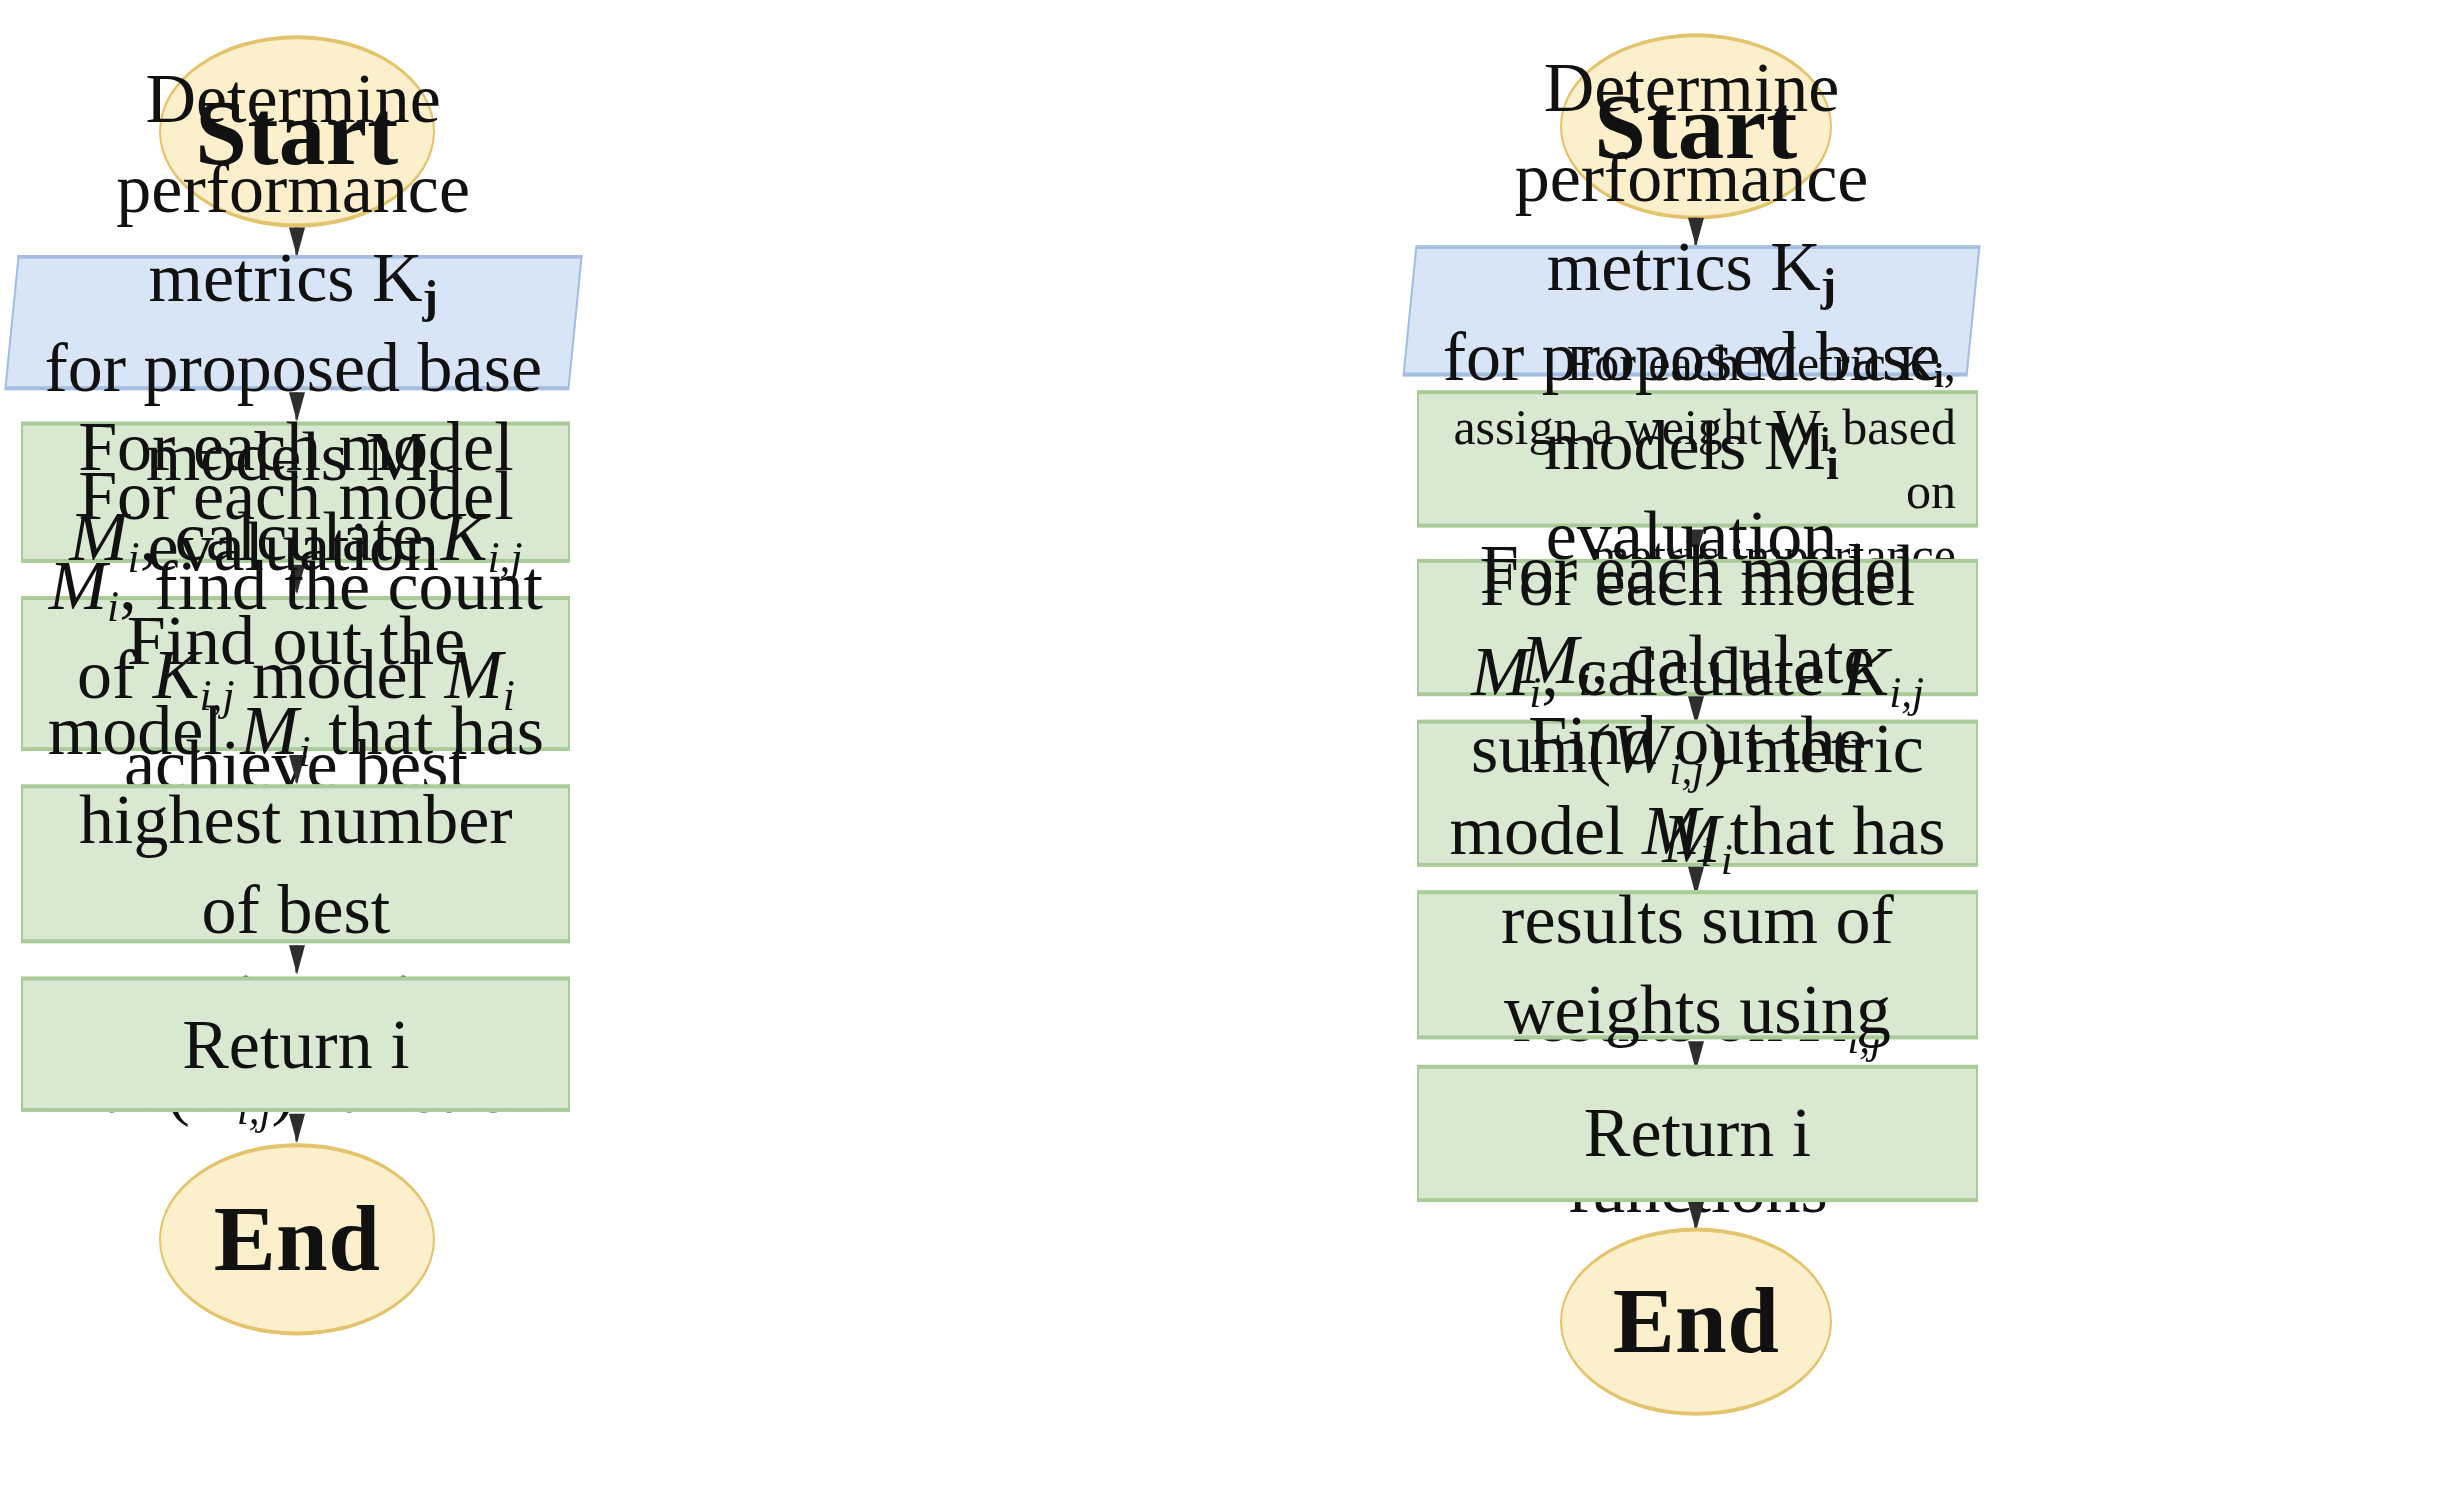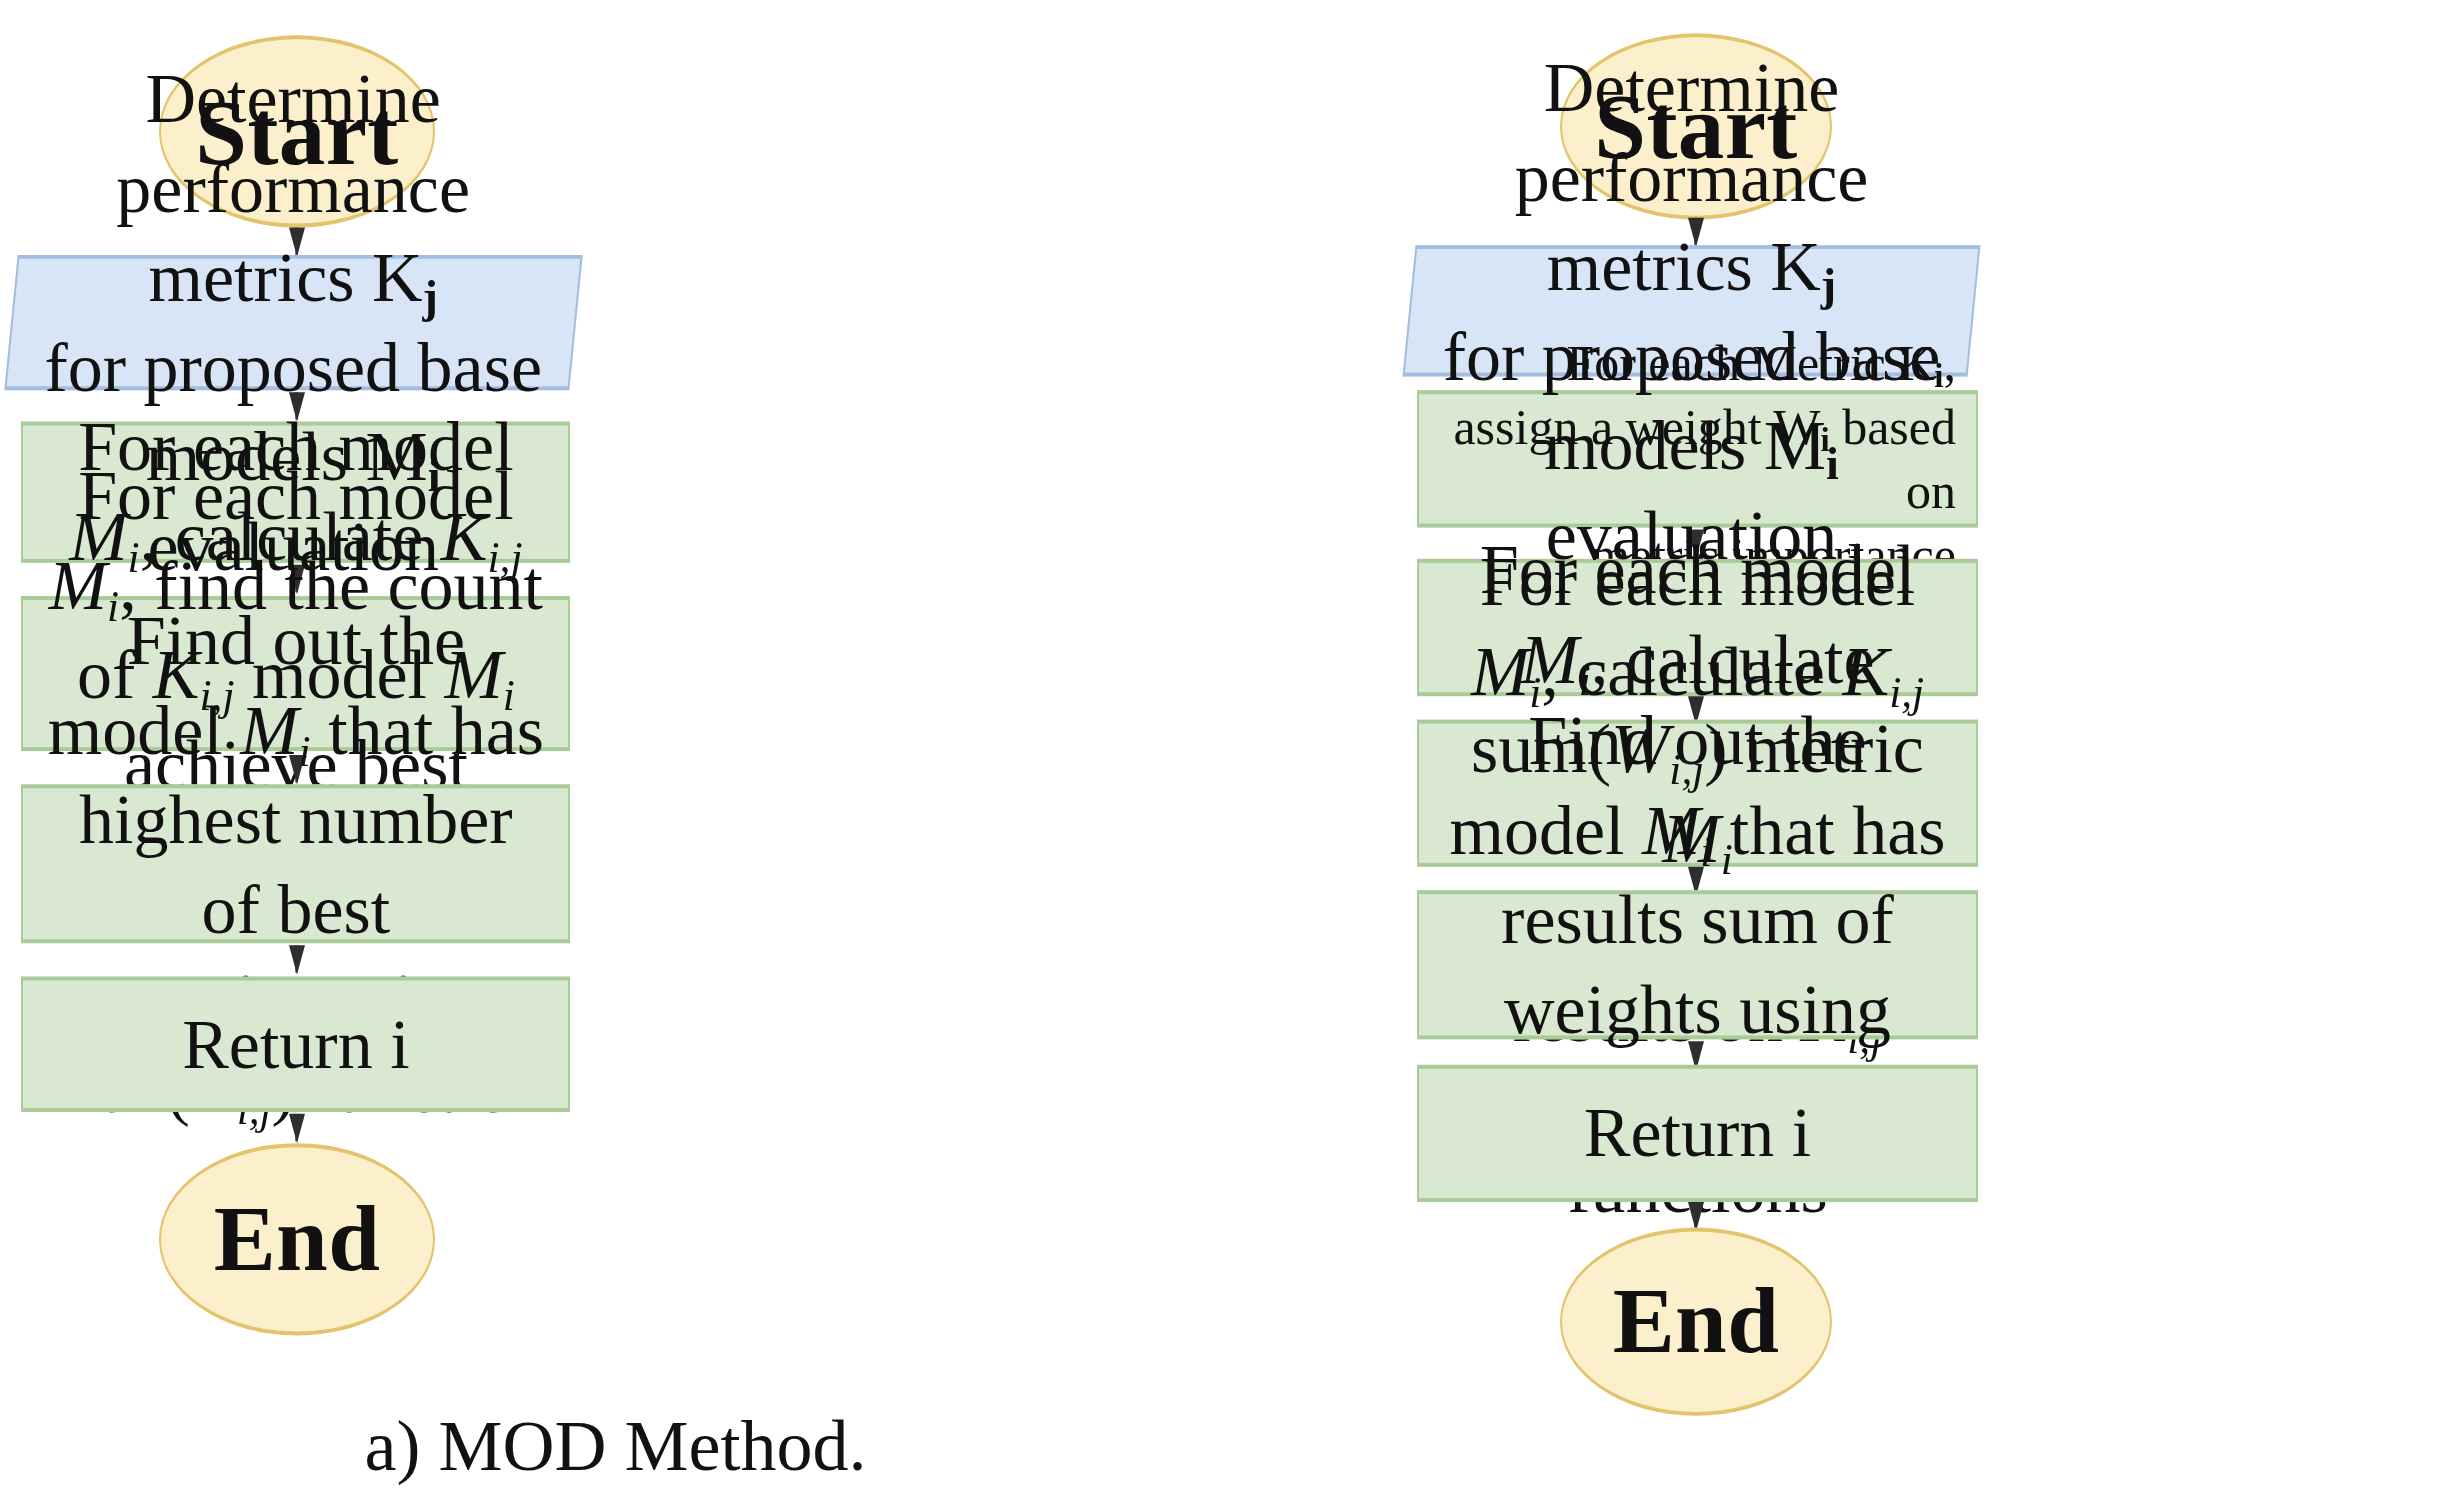--- a/index.html
+++ b/index.html
@@ -134,21 +134,20 @@
 
     <div class="node process" style="left:21.4px;top:498px;width:549px;height:69px;">
       <span class="txt" style="display: block; transform-origin: center center; transform: scale(1, 0.509944); font-size: 70px;">Return i</span>
     </div>
     <div class="arrow" style="left:295px;top:568px;height:13.7px;"></div>
 
     <div class="node terminator" style="left:159px;top:583px;width:276px;height:98px;">
       <span class="txt" style="display: block; transform-origin: center center; transform: scale(1, 0.509944); font-size: 93px;">End</span>
     </div>
 
-    <div class="caption" style="top: 696px; left: 0px; display: block; transform-origin: center center; transform: scale(1, 0.509944); font-size: 72px;">a) MOD Method.</div>
   </div>
 
   <div class="column col-right" style="transform-origin: 0px 0px; transform: scale(1, 1.961); height: 763px;">
 
     <div class="node terminator" style="left:328px;top:17px;width:272px;height:95px;">
       <span class="txt" style="display: block; transform-origin: center center; transform: scale(1, 0.509944); font-size: 93px;">Start</span>
     </div>
     <div class="arrow" style="left:462px;top:111px;height:13.7px;"></div>
 
     <div class="node io parallelogram" style="left:177px;top:125px;width:565px;height:67px;">

